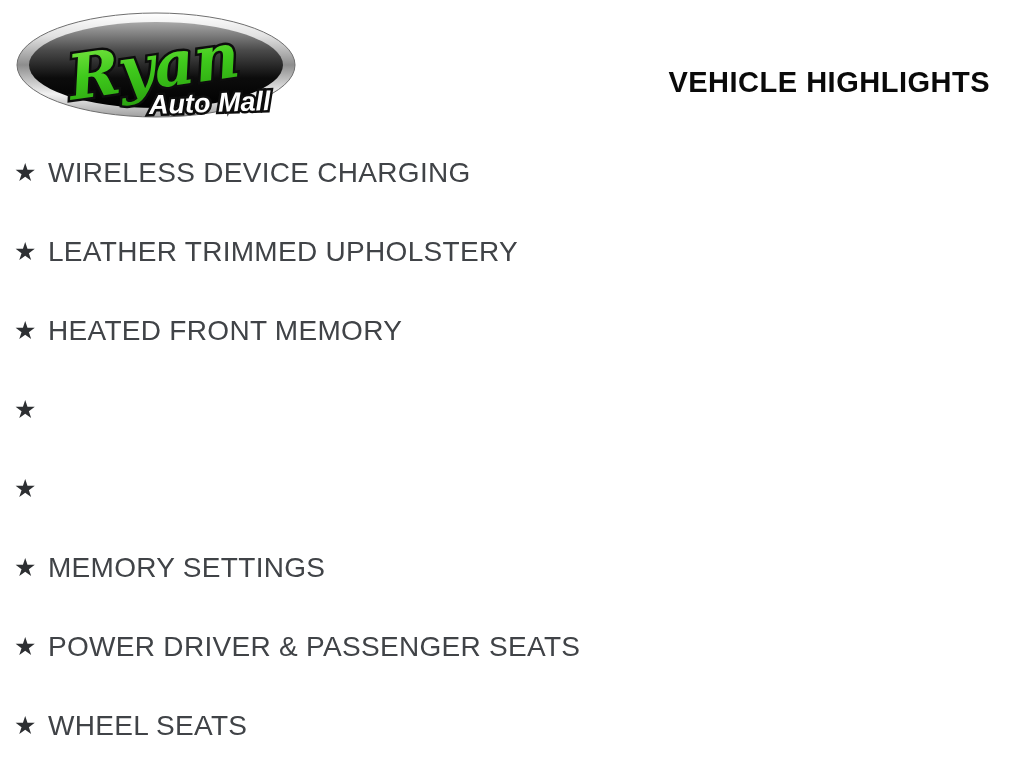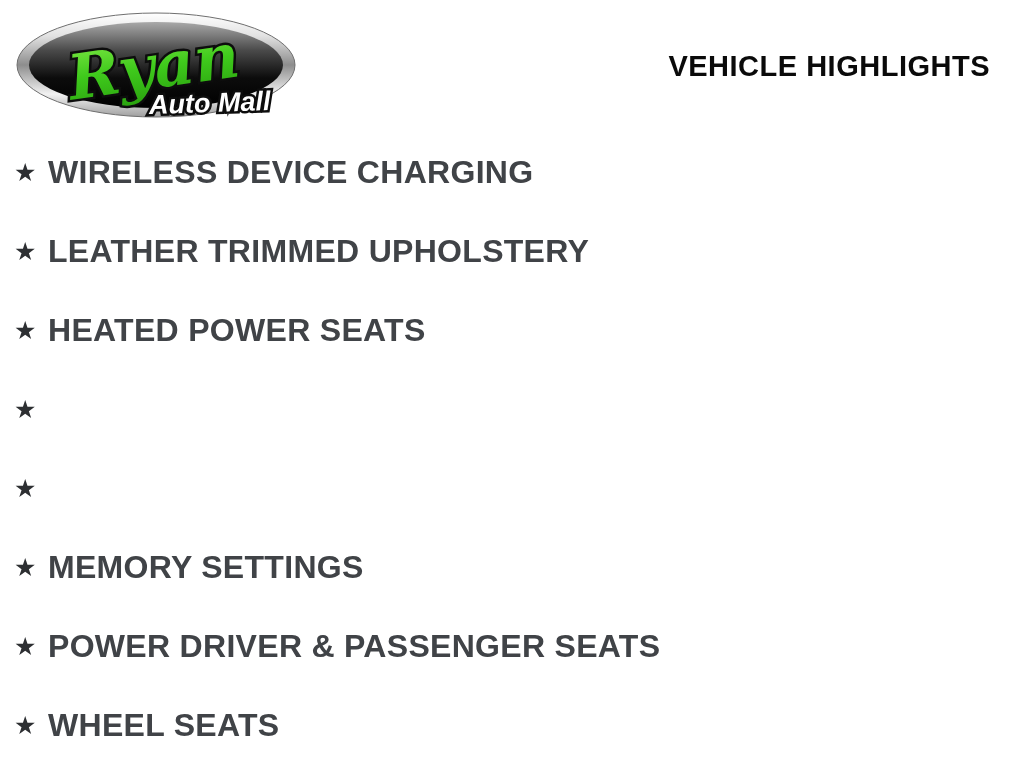--- a/index.html
+++ b/index.html
@@ -22,21 +22,21 @@
   .logo {
     position: absolute;
     left: 14px;
     top: 10px;
     width: 284px;
     height: 112px;
   }
   
   .title {
     position: absolute;
-    top: 50px;
+    top: 66px;
     right: 34px;
     margin: 0;
     font-size: 29px;
     font-weight: bold;
     letter-spacing: 0.5px;
     color: #0a0a0a;
     white-space: nowrap;
   }
   
   .list {
@@ -52,22 +52,22 @@
   }
   .star {
     width: 34px;
     flex: 0 0 34px;
     font-size: 25px;
     line-height: 1;
     color: #2d2f32;
     text-align: left;
   }
   .label {
-    font-size: 32px;
-    font-weight: bold;
+    font-size: 28px;
+    font-weight: normal;
     letter-spacing: 0.3px;
     color: #404347;
     white-space: nowrap;
   }
 </style>
 </head>
 <body>
 
 <div class="canvas">
 
@@ -113,21 +113,21 @@
         <span class="label">WIRELESS DEVICE CHARGING</span>
       </div>
 
       <div class="item">
         <span class="star">★</span>
         <span class="label">LEATHER TRIMMED UPHOLSTERY</span>
       </div>
 
       <div class="item">
         <span class="star">★</span>
-        <span class="label">HEATED POWER SEATS</span>
+        <span class="label">HEATED FRONT MEMORY</span>
       </div>
 
       <div class="item">
         <span class="star">★</span>
       </div>
 
       <div class="item">
         <span class="star">★</span>
       </div>
 

